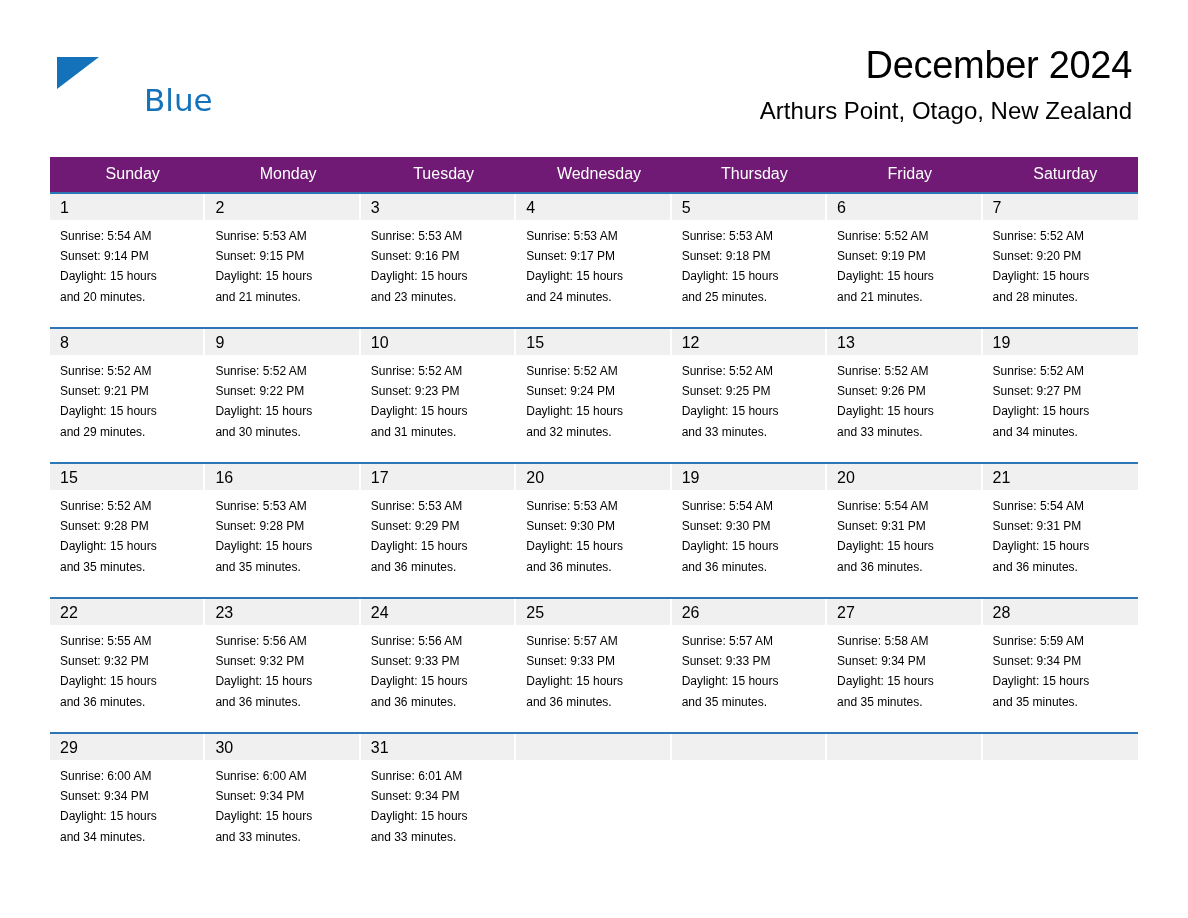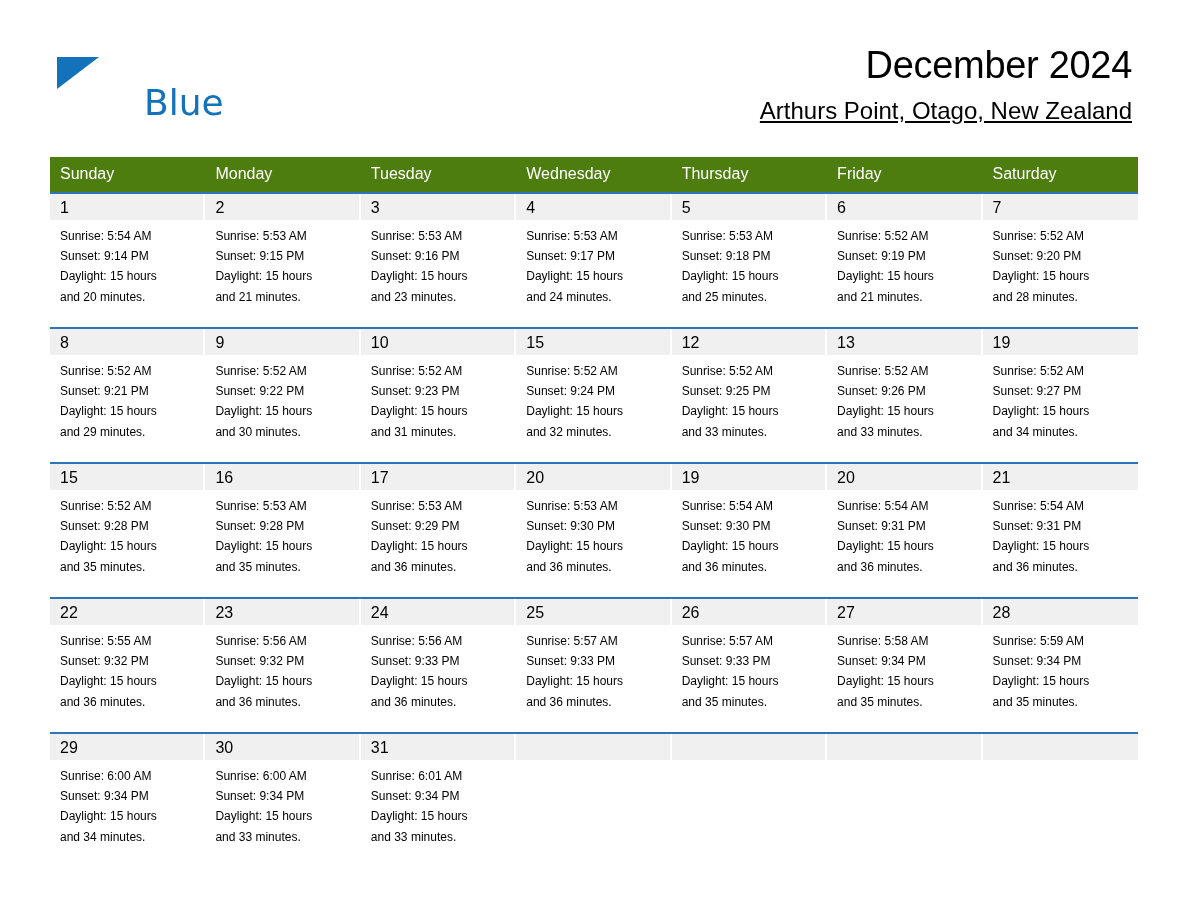--- a/index.html
+++ b/index.html
@@ -52,21 +52,21 @@
     width: 0;
     height: 0;
     margin-left: 1px;
     position: relative;
     top: 5px;
     border-left: 42px solid #1372b9;
     border-bottom: 32px solid transparent;
   }
   .logo-row2 {
     display: block;
-    font-size: 36px;
+    font-size: 31px;
     color: #1372b9;
     font-family: "DejaVu Sans", sans-serif;
     font-weight: 400;
     margin-top: -2px;
     margin-left: 88px;
   }
   .title-block {
     position: absolute;
     right: 56px;
     top: 46px;
@@ -78,43 +78,42 @@
     color: #000000;
     line-height: 1.05;
     letter-spacing: -0.3px;
   }
   .cal-subtitle {
     font-size: 24px;
     font-weight: 400;
     color: #000000;
     margin-top: 12px;
     line-height: 1.1;
-    text-decoration: underline;
   }
 
   
   .cal-wrap {
     position: absolute;
     left: 50px;
     top: 157px;
     width: 1088px;
   }
   table.cal {
     border-collapse: collapse;
     table-layout: fixed;
     width: 1088px;
   }
   table.cal col { width: 155.43px; }
 
   thead th {
-    background: #4d7c0f;
+    background: #701a75;
     color: #ffffff;
     font-size: 16px;
     font-weight: 400;
-    text-align: left;
+    text-align: center;
     padding: 7px 0 8px 10px;
     height: 20px;
     border: none;
   }
 
   tbody td {
     vertical-align: top;
     padding: 0;
     border: none;
     border-top: 2px solid #2e75b6;

